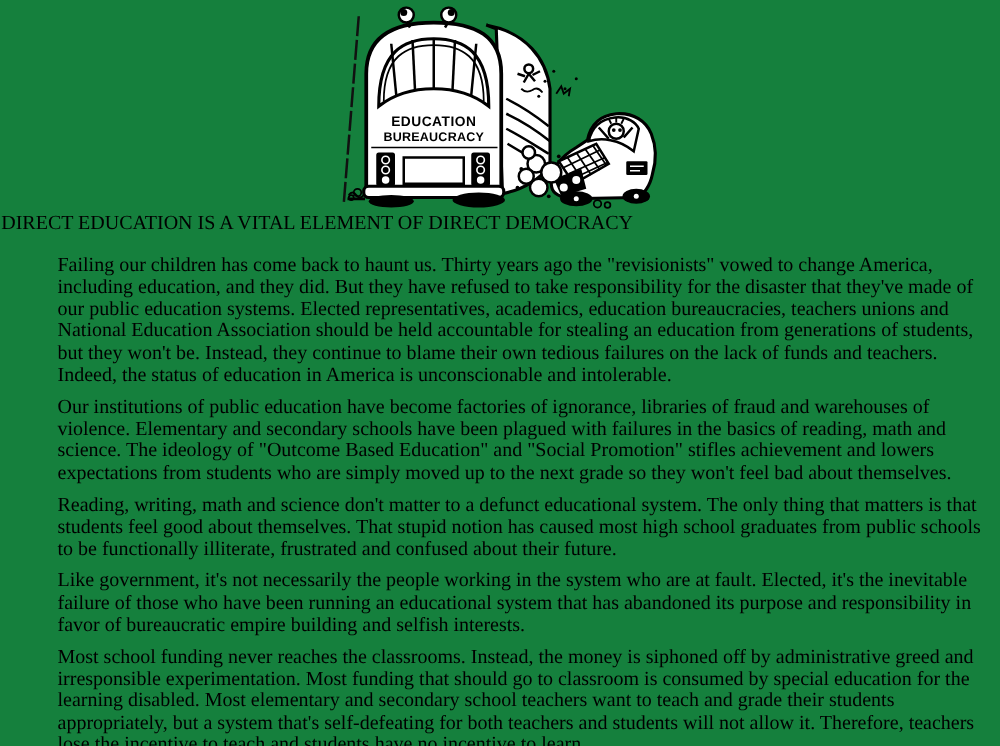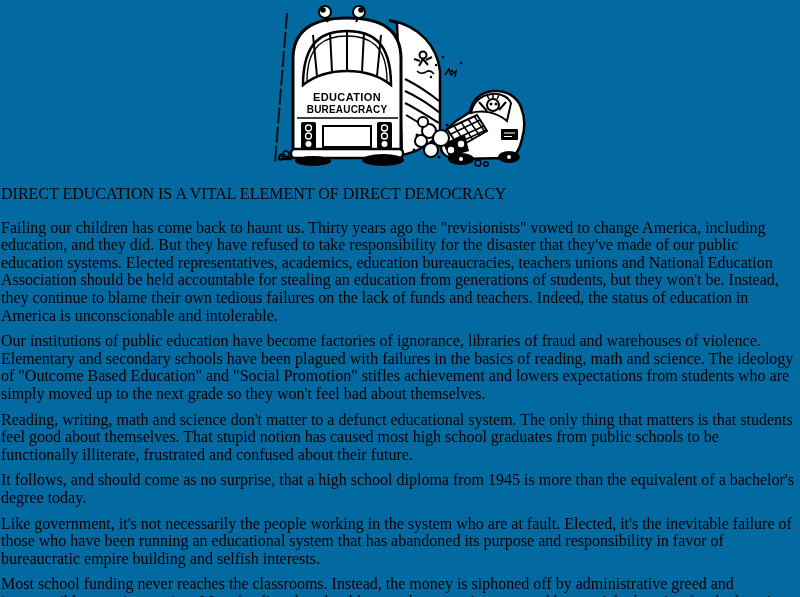--- a/index.html
+++ b/index.html
@@ -1,39 +1,39 @@
 <!DOCTYPE html>
 <html><head>
 <meta charset="utf-8">
 <style>
   html, body { margin: 0; padding: 0; background: #ffffff; }
   .page {
     width: 800px;
     height: 597px;
     overflow: hidden;
-    background: #0369a1;
+    background: #15803d;
     color: #000000;
     font-family: "Liberation Serif", "DejaVu Serif", serif;
     font-size: 16px;
     line-height: 17.6px;
     box-sizing: border-box;
     padding: 0 1px;
   }
   .cartoon {
     width: 258px;
     height: 163px;
     margin: 5px auto 0 auto;
   }
   .cartoon svg { display: block; }
   .heading {
-    margin: 17px 0 16px 0;
+    margin: 2px 0 16px 0;
     font-weight: normal;
     font-size: 16px;
   }
-  p.para { margin: 8px 0; }
+  p.para { margin: 8px 0; padding-left: 45px; }
   .bus-label-1 {
     font-family: "Liberation Sans", "DejaVu Sans", sans-serif;
     font-weight: bold;
     font-size: 11px;
     letter-spacing: 0.4px;
   }
   .bus-label-2 {
     font-family: "Liberation Sans", "DejaVu Sans", sans-serif;
     font-weight: bold;
     font-size: 10px;
@@ -168,17 +168,16 @@
         <circle cx="143" cy="145" r="1.5" fill="#000"></circle>
       </g>
     </svg>
   </div>
 
   <p class="heading">DIRECT EDUCATION IS A VITAL ELEMENT OF DIRECT DEMOCRACY</p>
 
   <p class="para">Failing our children has come back to haunt us. Thirty years ago the "revisionists" vowed to change America, including education, and they did. But they have refused to take responsibility for the disaster that they've made of our public education systems. Elected representatives, academics, education bureaucracies, teachers unions and National Education Association should be held accountable for stealing an education from generations of students, but they won't be. Instead, they continue to blame their own tedious failures on the lack of funds and teachers. Indeed, the status of education in America is unconscionable and intolerable.</p>
   <p class="para">Our institutions of public education have become factories of ignorance, libraries of fraud and warehouses of violence. Elementary and secondary schools have been plagued with failures in the basics of reading, math and science. The ideology of "Outcome Based Education" and "Social Promotion" stifles achievement and lowers expectations from students who are simply moved up to the next grade so they won't feel bad about themselves.</p>
   <p class="para">Reading, writing, math and science don't matter to a defunct educational system. The only thing that matters is that students feel good about themselves. That stupid notion has caused most high school graduates from public schools to be functionally illiterate, frustrated and confused about their future.</p>
-  <p class="para">It follows, and should come as no surprise, that a high school diploma from 1945 is more than the equivalent of a bachelor's degree today.</p>
   <p class="para">Like government, it's not necessarily the people working in the system who are at fault. Elected, it's the inevitable failure of those who have been running an educational system that has abandoned its purpose and responsibility in favor of bureaucratic empire building and selfish interests.</p>
   <p class="para">Most school funding never reaches the classrooms. Instead, the money is siphoned off by administrative greed and irresponsible experimentation. Most funding that should go to classroom is consumed by special education for the learning disabled. Most elementary and secondary school teachers want to teach and grade their students appropriately, but a system that's self-defeating for both teachers and students will not allow it. Therefore, teachers lose the incentive to teach and students have no incentive to learn.</p>
 
 </div>
 
 </body></html>

